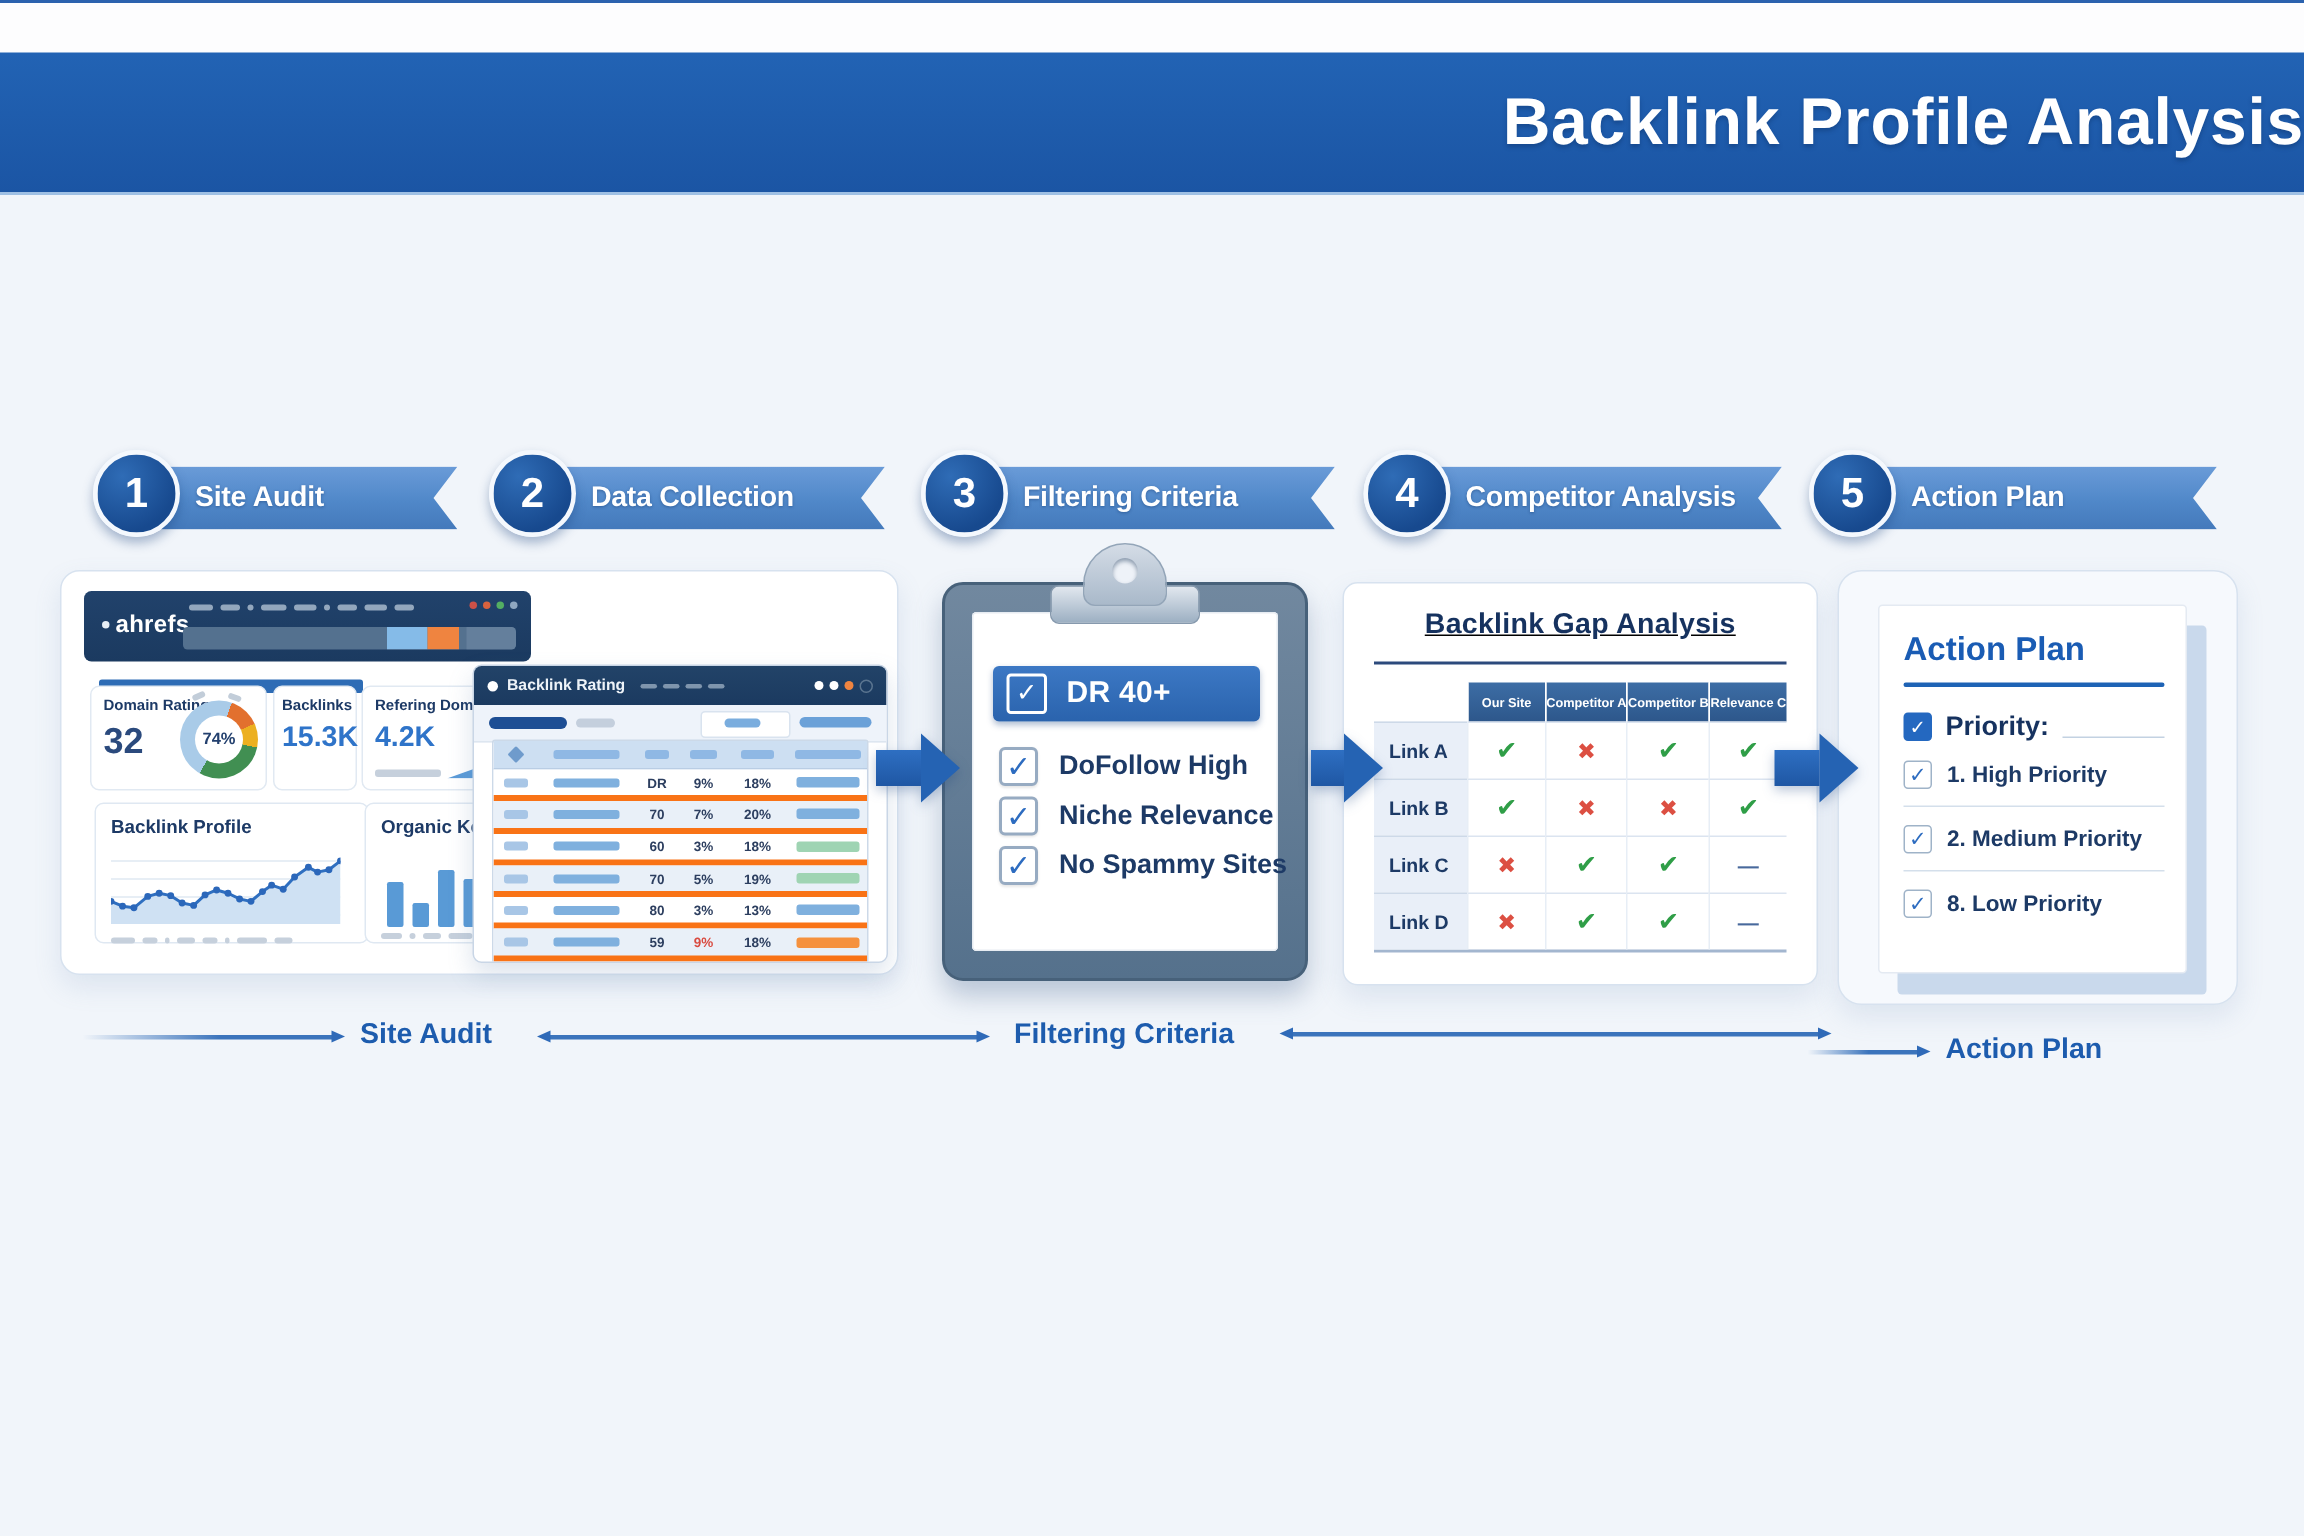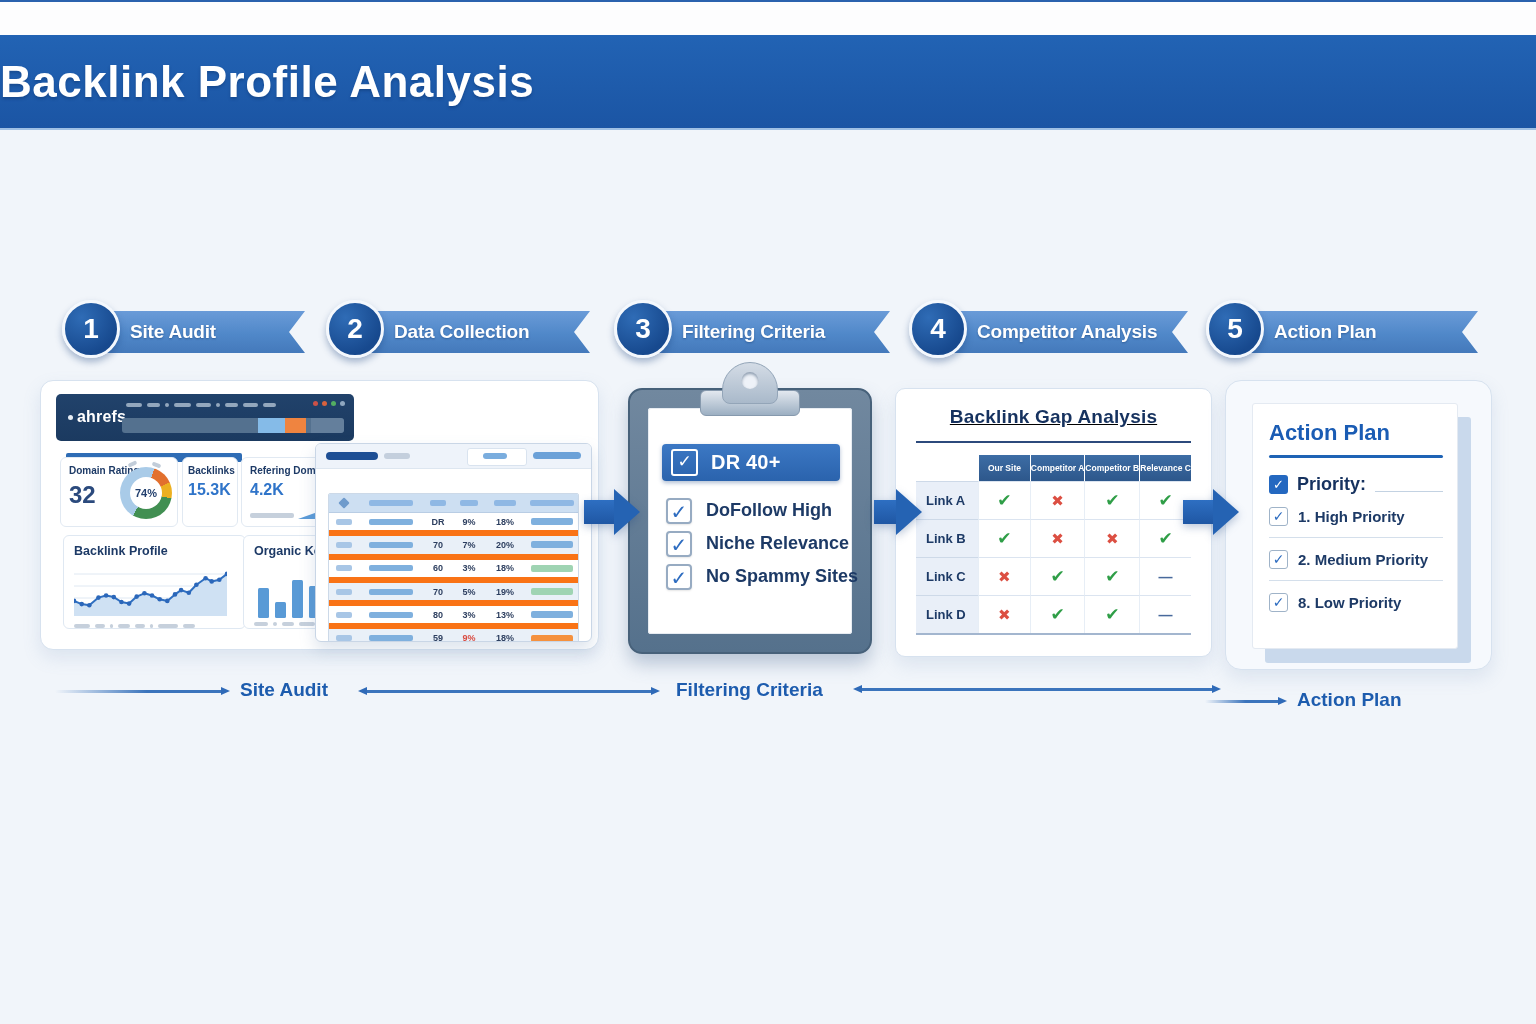--- a/index.html
+++ b/index.html
@@ -3,21 +3,21 @@
 <meta charset="utf-8">
 <style>
   html,body{margin:0;padding:0;background:#e8edf5;}
   .canvas{position:relative;width:1536px;height:1024px;background:#f1f5fa;overflow:hidden;
           font-family:"Liberation Sans","DejaVu Sans",sans-serif;}
   .topstrip{position:absolute;top:0;left:0;width:100%;height:35px;background:#fdfdfe;border-top:2px solid #2b62ae;}
 
   
   .band{position:absolute;top:35px;left:0;width:100%;height:93px;
         background:linear-gradient(180deg,#2263b4,#1b55a4);
-        border-bottom:2px solid #9fc0e4;display:flex;align-items:center;justify-content:flex-start;}
+        border-bottom:2px solid #9fc0e4;display:flex;align-items:center;justify-content:flex-end;}
   .band h1{margin:0;color:#fff;font-size:44px;font-weight:bold;letter-spacing:.5px;
            text-shadow:0 2px 3px rgba(10,40,90,.35);}
 
   
   .step{position:absolute;top:311px;height:42px;z-index:6;}
   .ribbon{position:absolute;inset:0;background:linear-gradient(180deg,#6a9bd8 0%,#5088c9 55%,#4479bb 100%);
           clip-path:polygon(0 0,100% 0,calc(100% - 16px) 50%,100% 100%,0 100%);
           filter:drop-shadow(0 5px 6px rgba(25,70,135,.35));}
   .step-label{position:absolute;left:52px;top:0;line-height:42px;color:#fff;font-weight:bold;
               font-size:19px;letter-spacing:-.2px;text-shadow:0 1px 2px rgba(15,50,105,.45);white-space:nowrap;}
@@ -47,21 +47,21 @@
   .seg{position:absolute;top:0;bottom:0;}
   .seg-blue{left:136px;width:27px;background:#85bbe8;}
   .seg-orange{left:163px;width:21px;background:#ef8440;}
   .seg-gray{left:189px;right:0;background:#647f9c;border-radius:0 3px 3px 0;}
   .crumb{position:absolute;left:25px;top:72px;width:176px;height:9px;background:#2e6cb5;border-radius:2px;}
 
   .stat-tile{position:absolute;top:76px;height:70px;background:#fff;border:1px solid #e1e9f2;border-radius:6px;padding:7px 8px;box-sizing:border-box;}
   .t1{left:19px;width:118px}.t2{left:141px;width:56px;padding:7px 5px}.t3{left:200px;width:118px}
   .stat-label{font-size:10px;font-weight:bold;color:#1d3a66;white-space:nowrap;}
   .stat-value{font-size:24px;font-weight:bold;color:#2b4a7d;margin-top:5px;}
-  .stat-value.blue{font-size:16px;color:#2f74c9;}
+  .stat-value.blue{font-size:19px;color:#2f74c9;}
   .donut{position:absolute;right:5px;top:9px;width:52px;height:52px;border-radius:50%;
          background:conic-gradient(from 210deg,#a9cbe8 0 47%,#e2702e 47% 60%,#ecb021 60% 70%,#418f52 70% 100%);}
   .donut::before{content:"";position:absolute;inset:10px;background:#fff;border-radius:50%;}
   .donut-val{position:absolute;inset:0;display:flex;align-items:center;justify-content:center;
              font-size:11px;font-weight:bold;color:#23406e;z-index:1;}
   .gtick{position:absolute;width:9px;height:4px;background:#c2cdd9;border-radius:2px;}
   .gtick.a{right:40px;top:4px;transform:rotate(-25deg);}
   .gtick.b{right:16px;top:5px;transform:rotate(20deg);}
   .tinybar{position:absolute;left:8px;bottom:8px;width:44px;height:5px;background:#c6d0dc;border-radius:2px;}
   .wedge{position:absolute;left:56px;bottom:7px;width:28px;height:10px;background:#5b9bd8;
@@ -91,21 +91,21 @@
   .tc-toolbar{height:24px;background:#eef3fa;border-bottom:1px solid #dde6f0;position:relative;}
   .tb-pill{position:absolute;border-radius:4px;}
   .tb-dark{left:10px;top:8px;width:52px;height:8px;background:#1d4e94;}
   .tb-gray{left:68px;top:9px;width:26px;height:6px;background:#c4cfdd;}
   .tb-box{right:64px;top:4px;width:58px;height:16px;background:#fff;border:1px solid #d9e3ef;border-radius:3px;}
   .tb-boxpill{right:84px;top:9px;width:24px;height:6px;background:#7aadde;}
   .tb-end{right:10px;top:8px;width:48px;height:7px;background:#6ba1d8;}
   .ttable{position:absolute;left:12px;right:12px;top:49px;border:1px solid #ccd9e8;border-radius:2px;overflow:hidden;}
   .thead,.trow{display:grid;grid-template-columns:30px 64px 30px 32px 40px 1fr;align-items:center;}
   .thead{height:18px;background:#cddff2;border-bottom:1px solid #b9cde4;}
-  .trow{height:17.3px;border-bottom:6px solid #f97316;background:#fff;}
+  .trow{height:17.3px;border-bottom:4px solid #f97316;background:#fff;}
   .trow.alt{background:#e9f0f8;}
   .trow:last-child{border-bottom:none;margin-top:48px;}
   .tc-cell{display:flex;align-items:center;justify-content:center;}
   .diamond{width:8px;height:8px;background:#6f9bcc;transform:rotate(45deg);border-radius:1px;}
   .hbar{height:6px;background:#8fb8e4;border-radius:2px;display:block;}
   .mini-pill{width:16px;height:6px;background:#a8c6e6;border-radius:2px;display:block;}
   .mini-bar{width:44px;height:6px;background:#7fb0de;border-radius:2px;display:block;}
   .tval{font-size:9px;font-weight:bold;color:#2c3e5f;justify-content:center;display:flex;}
   .tval.alert{color:#d94b40;}
   .big-bar{width:42px;height:7px;border-radius:2px;display:block;}
@@ -343,20 +343,36 @@
       <div class="legend">
         <i style="width:14px"></i>
           <i style="width:4px"></i>
           <i style="width:12px"></i>
           <i style="width:16px"></i>
       </div>
     </div>
   </section>
 
   <section class="table-card">
+    <div class="tc-titlebar">
+      <span class="tc-logo-dot"></span>
+      <span class="tc-title">Backlink Rating</span>
+      <div class="tc-dashes">
+          <i></i>
+          <i></i>
+          <i></i>
+          <i></i>
+        </div>
+      <div class="tc-dots">
+        <i style="background:#fff"></i>
+          <i style="background:#fff"></i>
+          <i style="background:#ef8440"></i>
+          <span class="tc-ring"></span>
+      </div>
+    </div>
     <div class="tc-toolbar">
       <span class="tb-pill tb-dark"></span>
       <span class="tb-pill tb-gray"></span>
       <span class="tb-pill tb-box"></span>
       <span class="tb-pill tb-boxpill"></span>
       <span class="tb-pill tb-end"></span>
     </div>
     <div class="ttable">
       <div class="thead">
         <div class="tc-cell">

